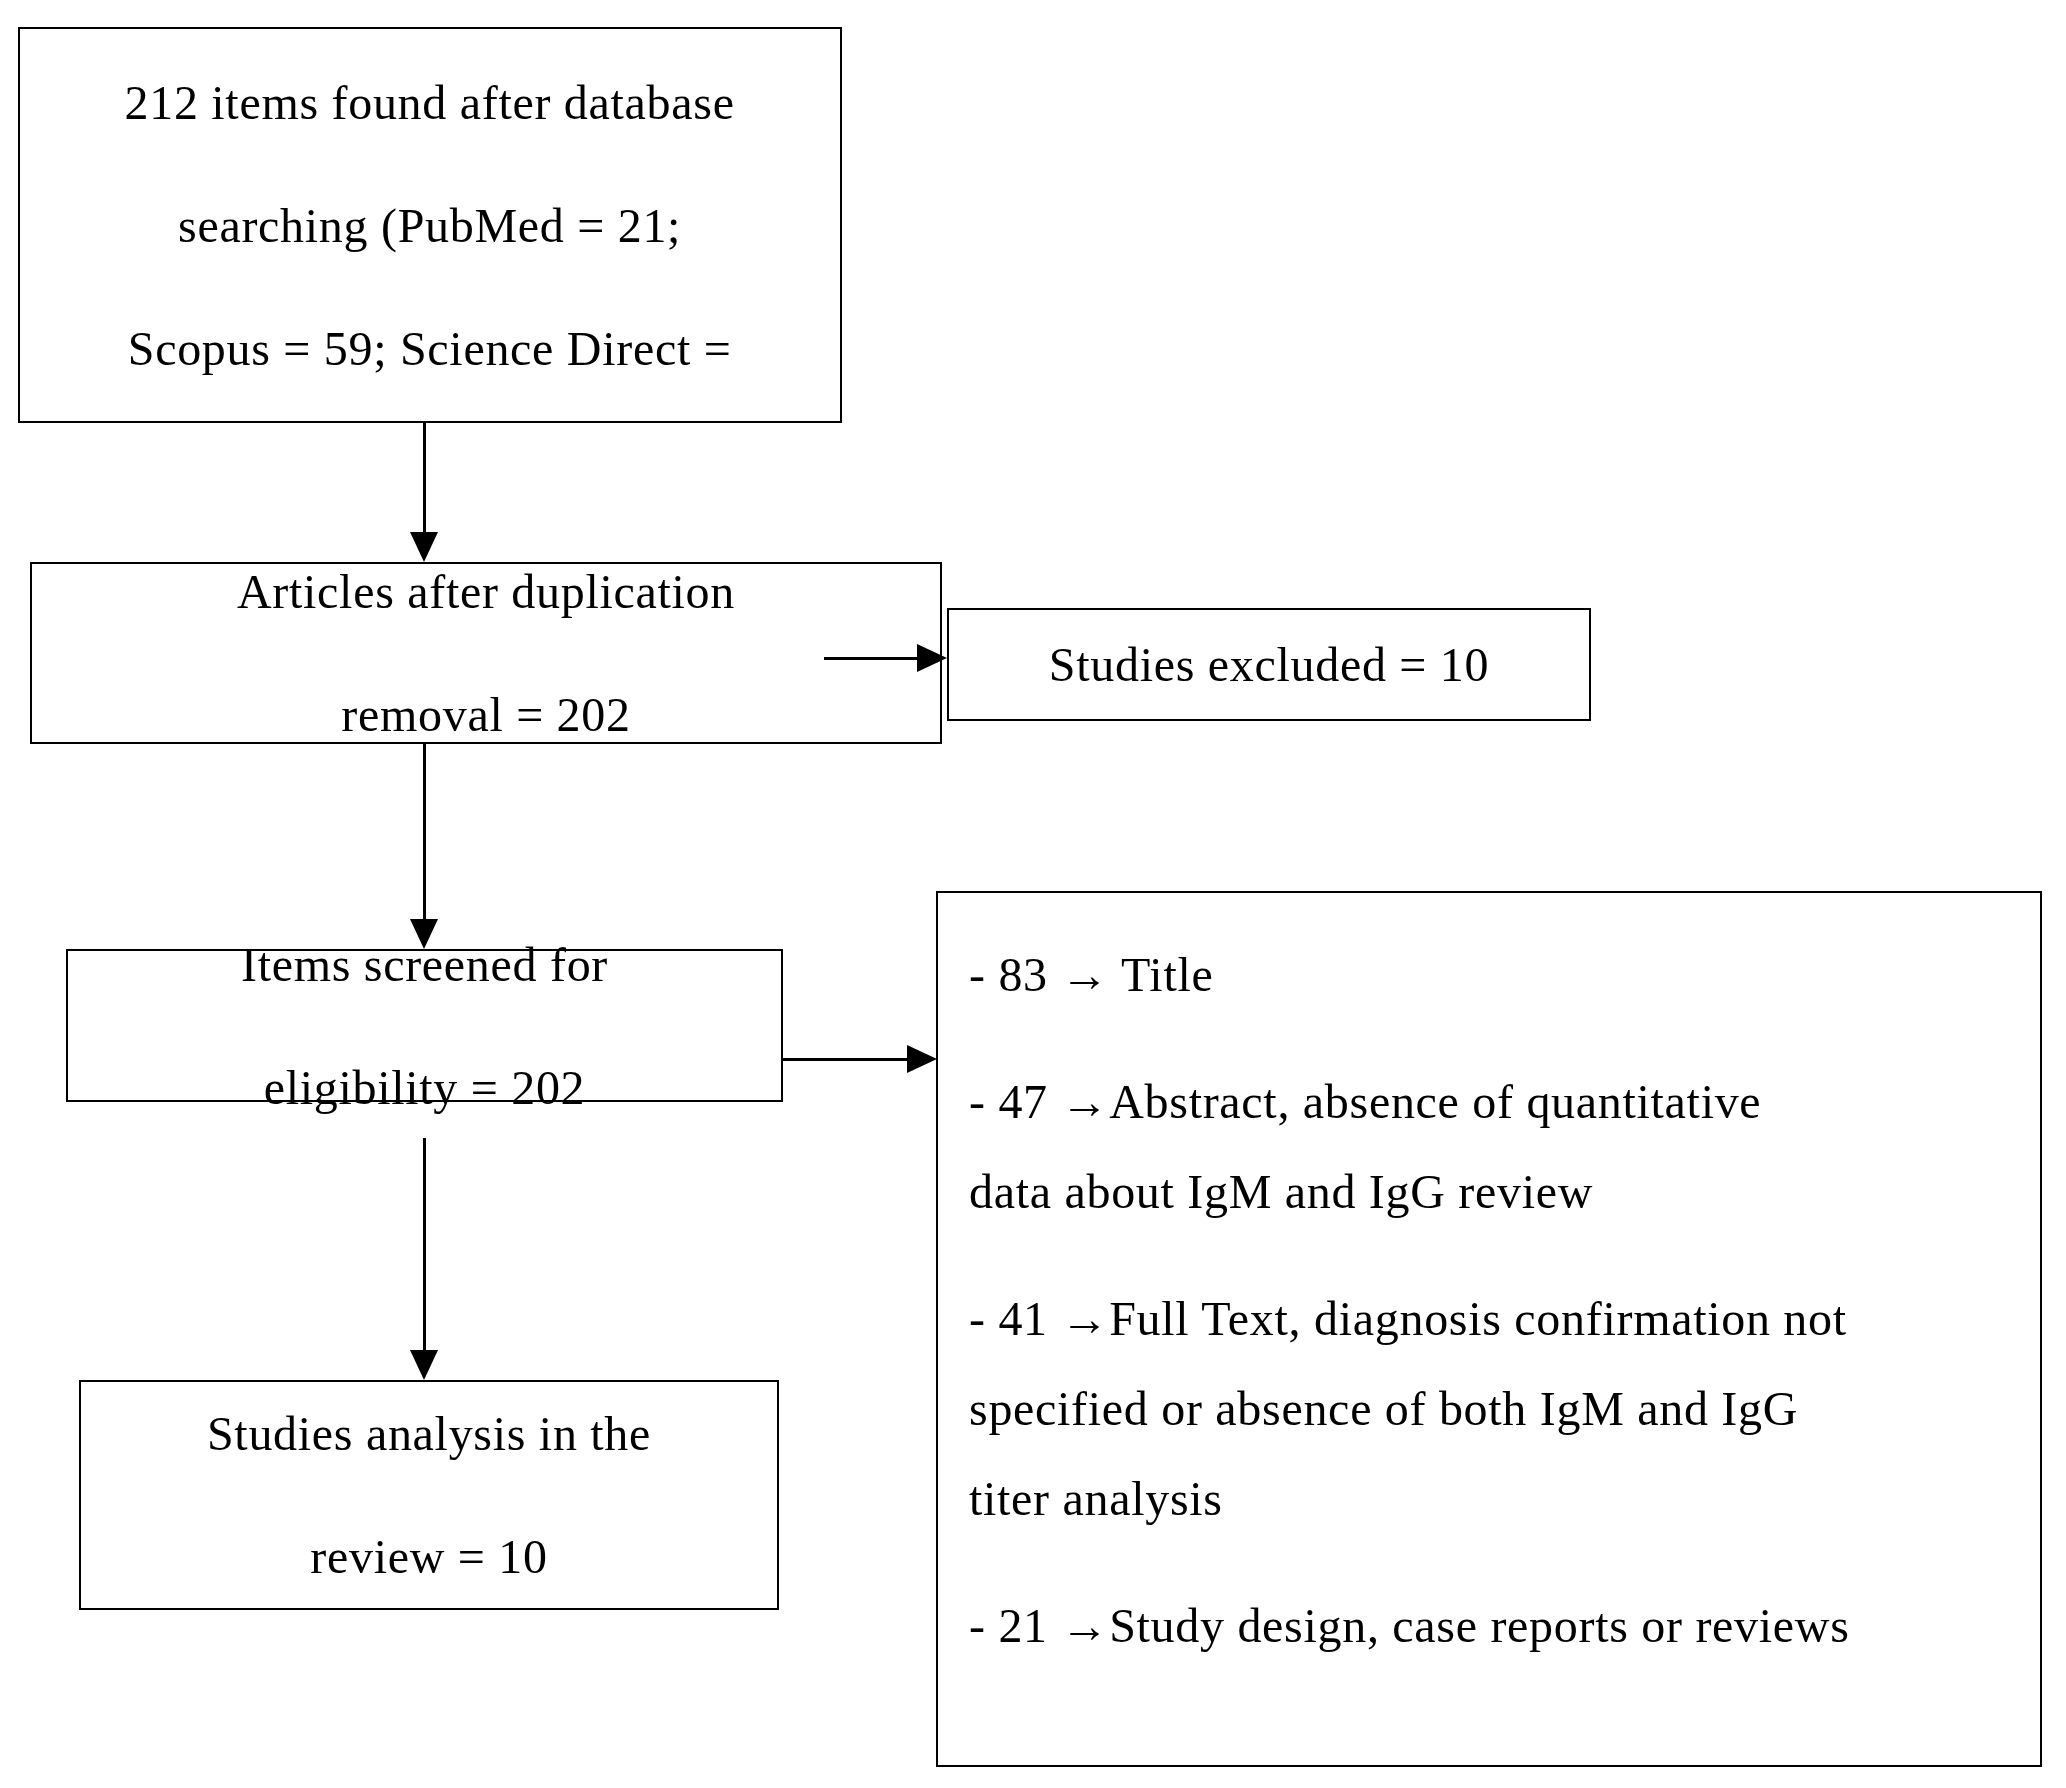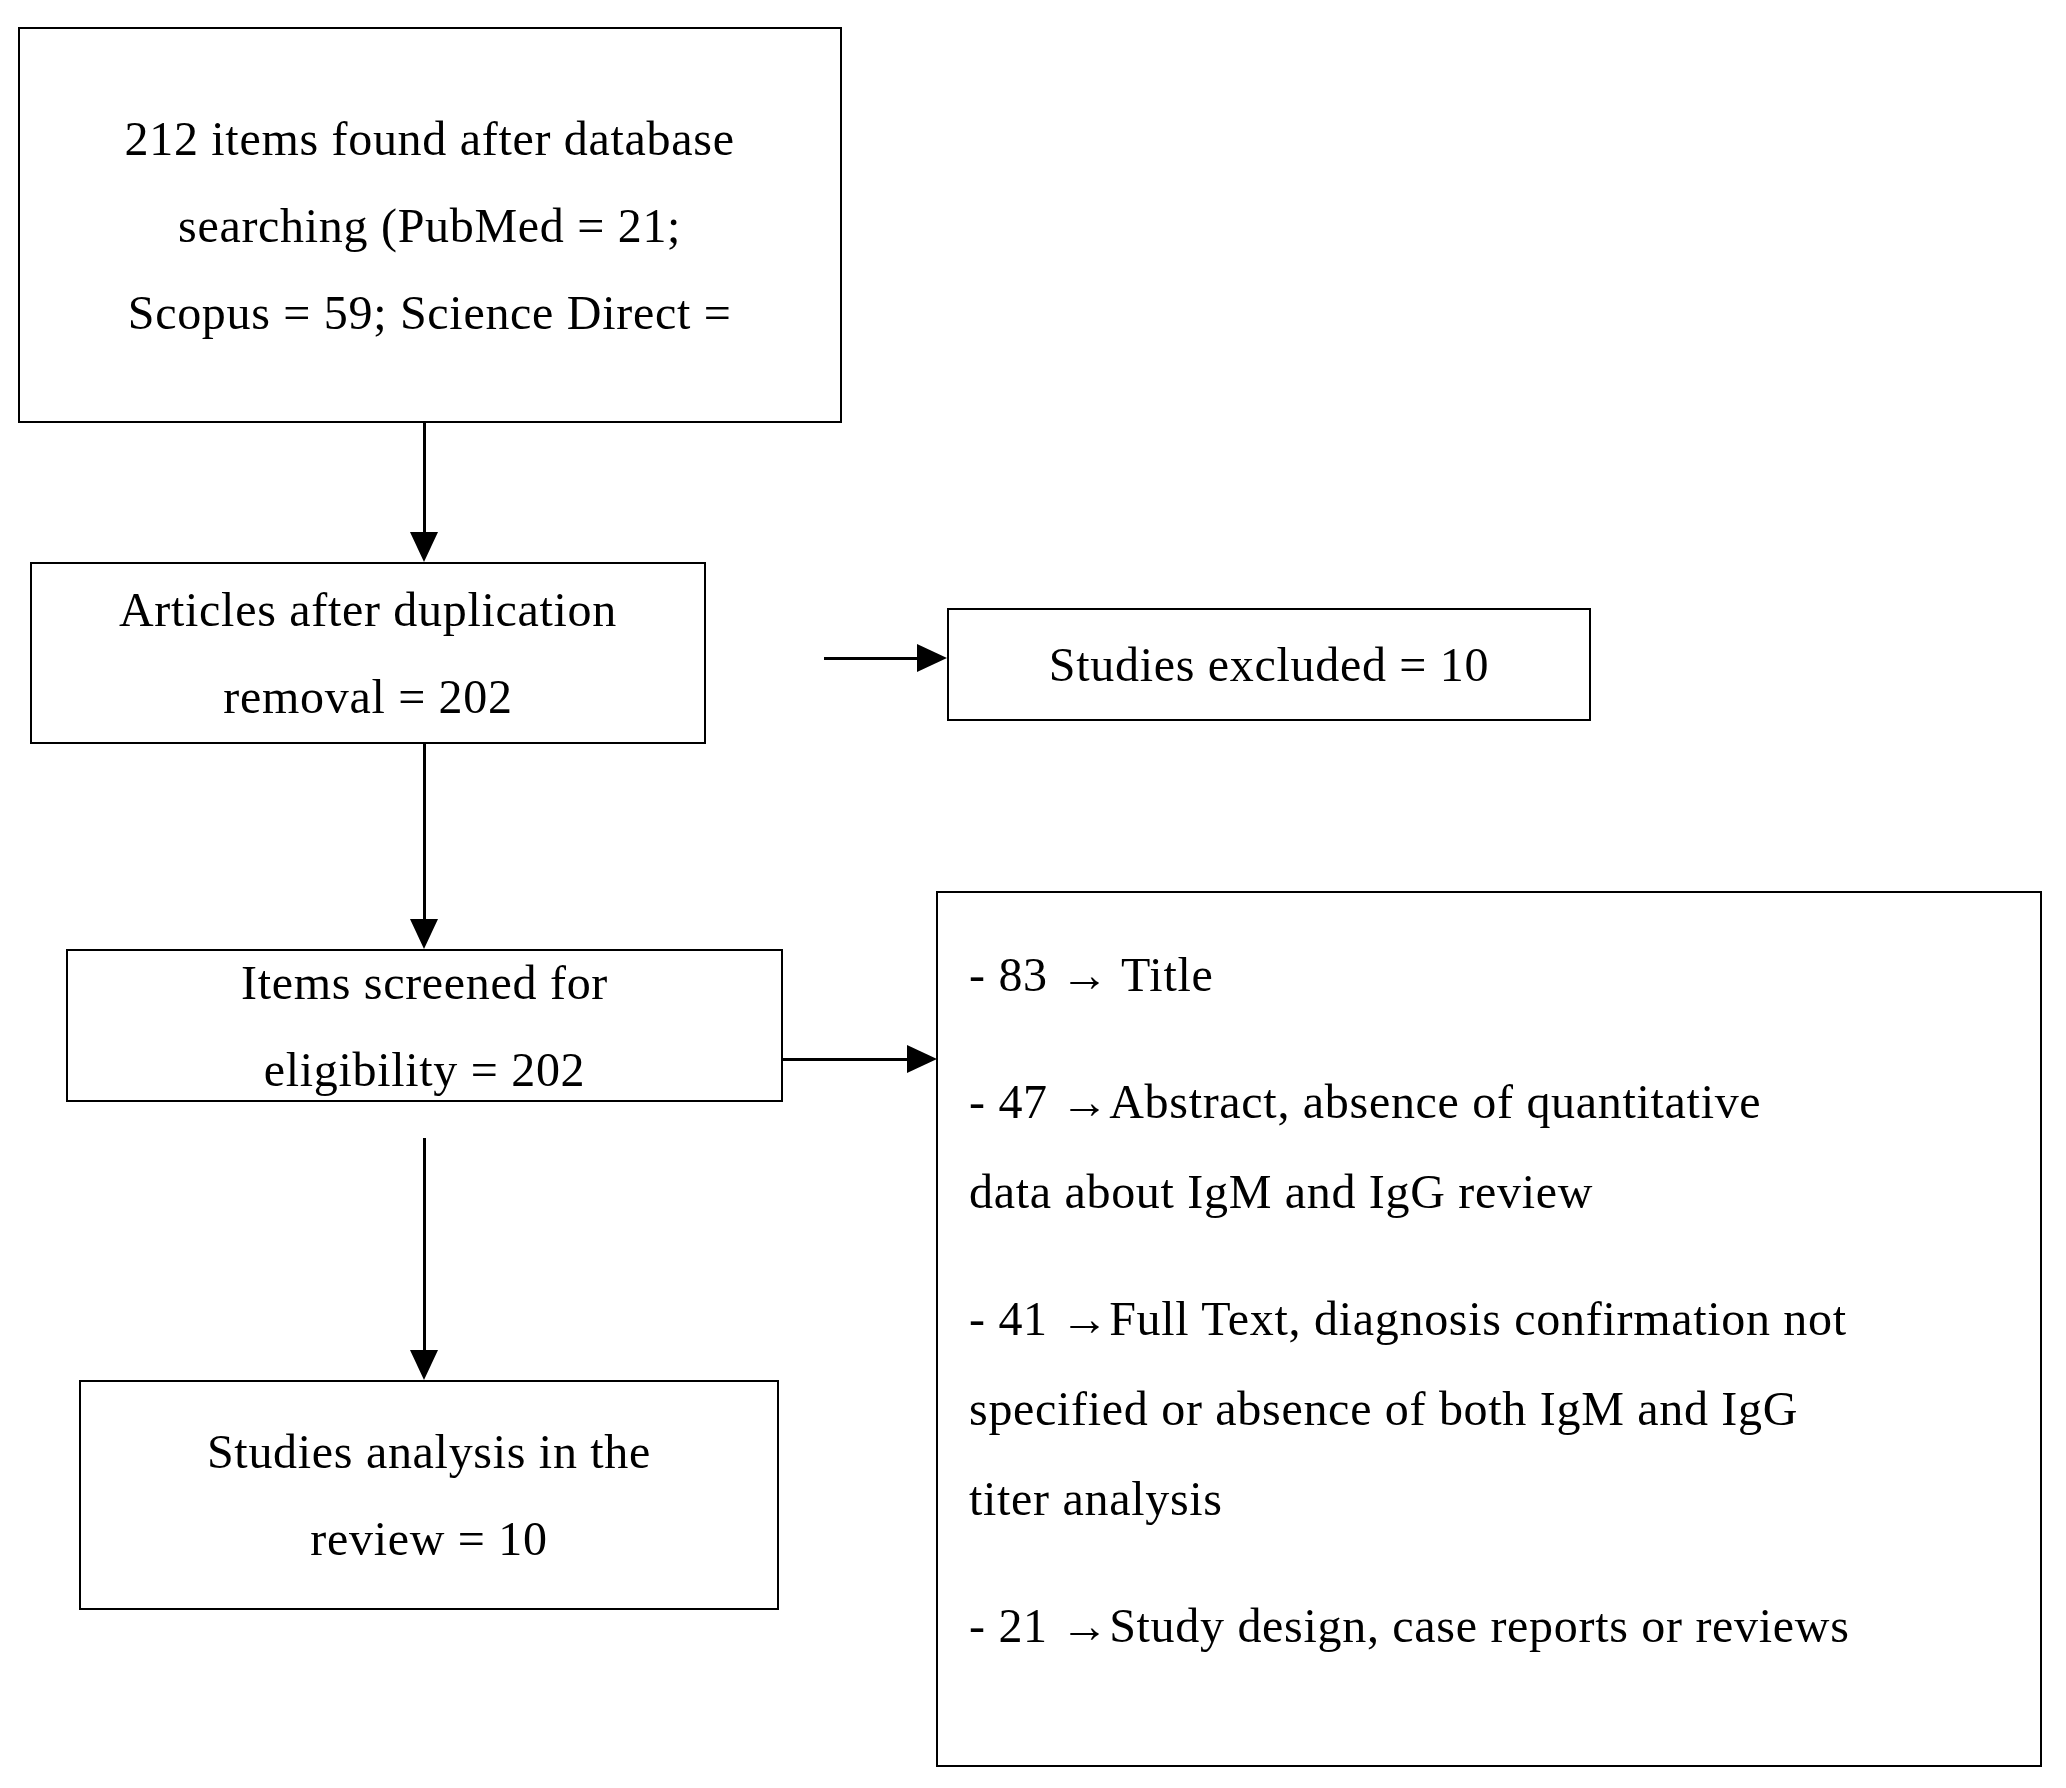--- a/index.html
+++ b/index.html
@@ -20,28 +20,29 @@
     position: absolute;
     box-sizing: border-box;
     border: 2.8px solid #000000;
     background: #ffffff;
     display: flex;
     flex-direction: column;
     justify-content: center;
     align-items: center;
     font-size: 48px;
     letter-spacing: 0.7px;
+    gap: 36px;
   }
   .flowbox .line {
     line-height: 87px;
     white-space: nowrap;
   }
   
   .box-found    { left: 17.6px;   top: 27px;   width: 824px; height: 396px; }
-  .box-dedup    { left: 30px;   top: 562px;  width: 676px; height: 182px; }
+  .box-dedup    { left: 30px;   top: 562px;  width: 912px; height: 182px; }
   .box-excluded { left: 947px; top: 608px;  width: 644px;  height: 113px; }
   .box-screened { left: 66px;   top: 949px; width: 717px; height: 153px; }
   .box-included { left: 79px;  top: 1380px; width: 700px;  height: 230px; }
 
   
   .box-reasons {
     position: absolute;
     box-sizing: border-box;
     left: 936px; top: 891px; width: 1106px; height: 876px;
     border: 2.8px solid #000000;

